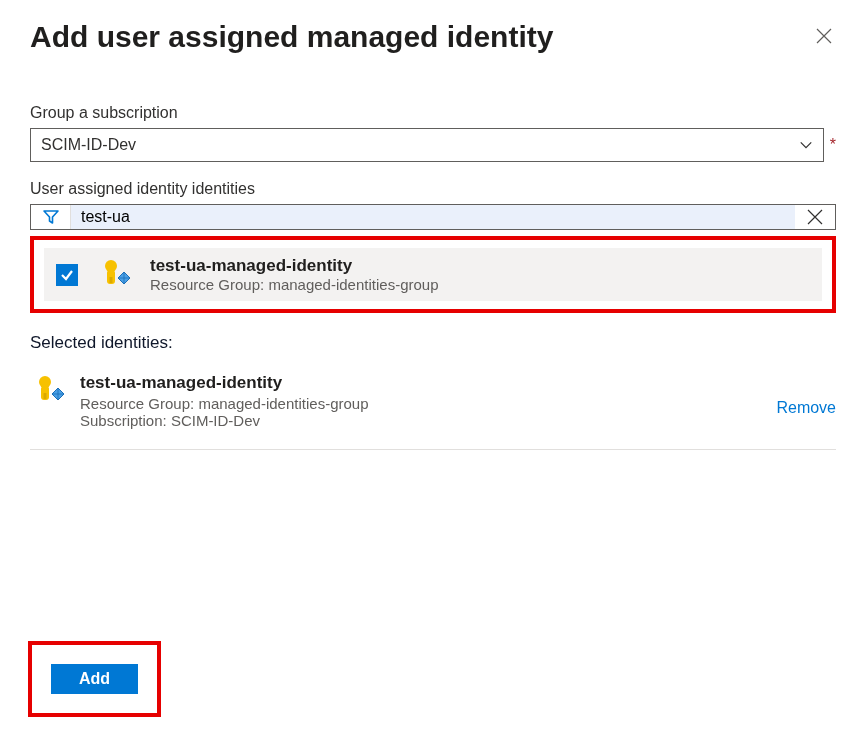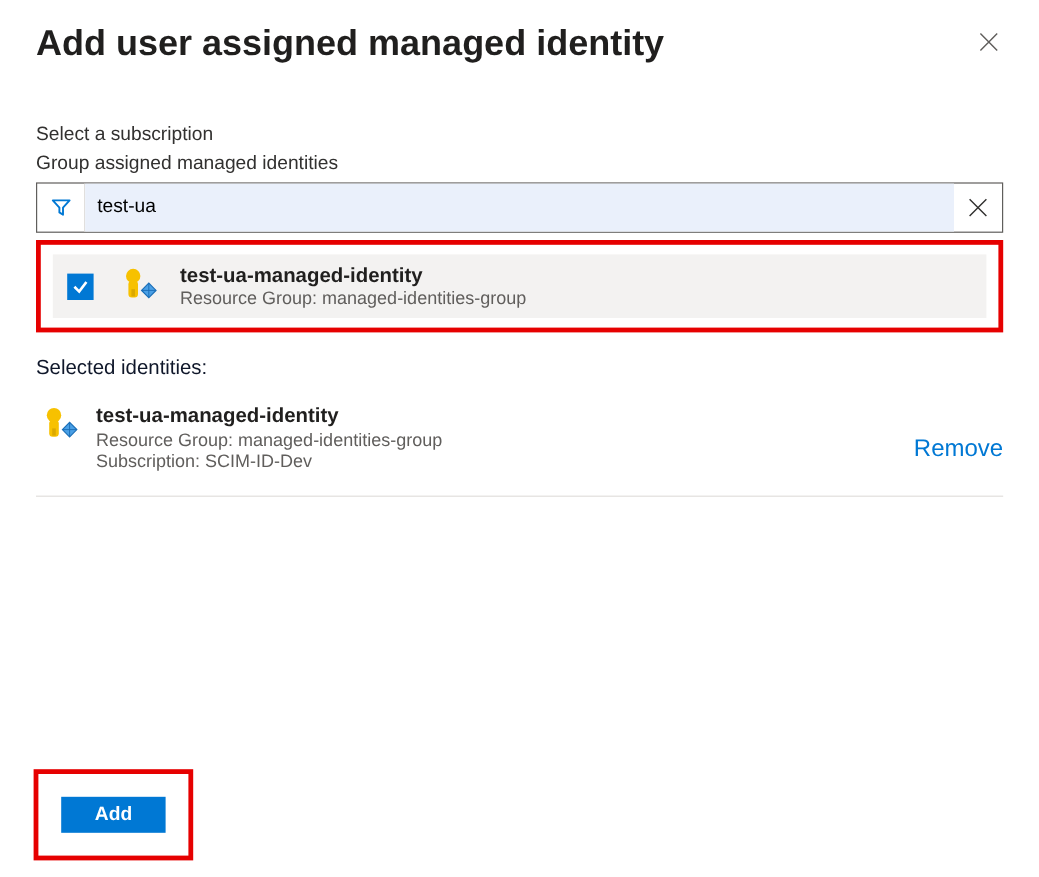--- a/index.html
+++ b/index.html
@@ -64,21 +64,21 @@
       width: 14px;
       height: 14px;
     }
     .req {
       color: #a4262c;
       font-size: 16px;
     }
     .filter-row {
       display: flex;
       border: 1px solid #605e5c;
-      height: 42px;
+      height: 26px;
       align-items: stretch;
       margin-bottom: 6px;
     }
     .filter-icon-box {
       width: 40px;
       display: flex;
       align-items: center;
       justify-content: center;
       border-right: 1px solid #e1dfdd;
     }
@@ -156,21 +156,21 @@
       font-size: 17px;
       color: #201f1e;
       margin-bottom: 2px;
     }
     .selected-text .sub {
       font-size: 15px;
       color: #605e5c;
     }
     .remove-link {
       color: #0078d4;
-      font-size: 20px;
+      font-size: 16px;
       cursor: pointer;
       margin-top: 26px;
     }
     .footer {
       position: absolute;
       bottom: 14px;
       left: 28px;
     }
     .button-highlight {
       border: 4px solid #e60000;
@@ -194,23 +194,32 @@
 <div class="panel">
   <div class="header">
     <h1 class="title">Add user assigned managed identity</h1>
     <div class="close-x">
       <svg width="16" height="16" viewBox="0 0 16 16">
           <path d="M1 1 L15 15 M15 1 L1 15" stroke="#605e5c" stroke-width="1.2" fill="none"></path>
         </svg>
     </div>
   </div>
 
-  <label class="field-label">Select a subscription</label>
-
-  <label class="field-label">Group assigned managed identities</label>
+  <label class="field-label">Group a subscription</label>
+  <div class="dropdown-wrap">
+    <div class="dropdown">
+      <span>SCIM-ID-Dev</span>
+      <svg class="chevron" viewBox="0 0 16 16">
+          <path d="M2 5 L8 11 L14 5" stroke="#323130" stroke-width="1.4" fill="none"></path>
+        </svg>
+    </div>
+    <span class="req">*</span>
+  </div>
+
+  <label class="field-label">User assigned identity identities</label>
   <div class="filter-row">
     <div class="filter-icon-box">
       <svg width="18" height="18" viewBox="0 0 18 18">
           <path d="M2 3 H16 L10.5 9 V15 L7.5 13 V9 Z" fill="none" stroke="#0078d4" stroke-width="1.6" stroke-linejoin="round"></path>
         </svg>
     </div>
     <input class="filter-input" type="text" value="test-ua" style="">
     <div class="clear-x">
       <svg width="16" height="16" viewBox="0 0 16 16">
           <path d="M1 1 L15 15 M15 1 L1 15" stroke="#323130" stroke-width="1.2" fill="none"></path>

